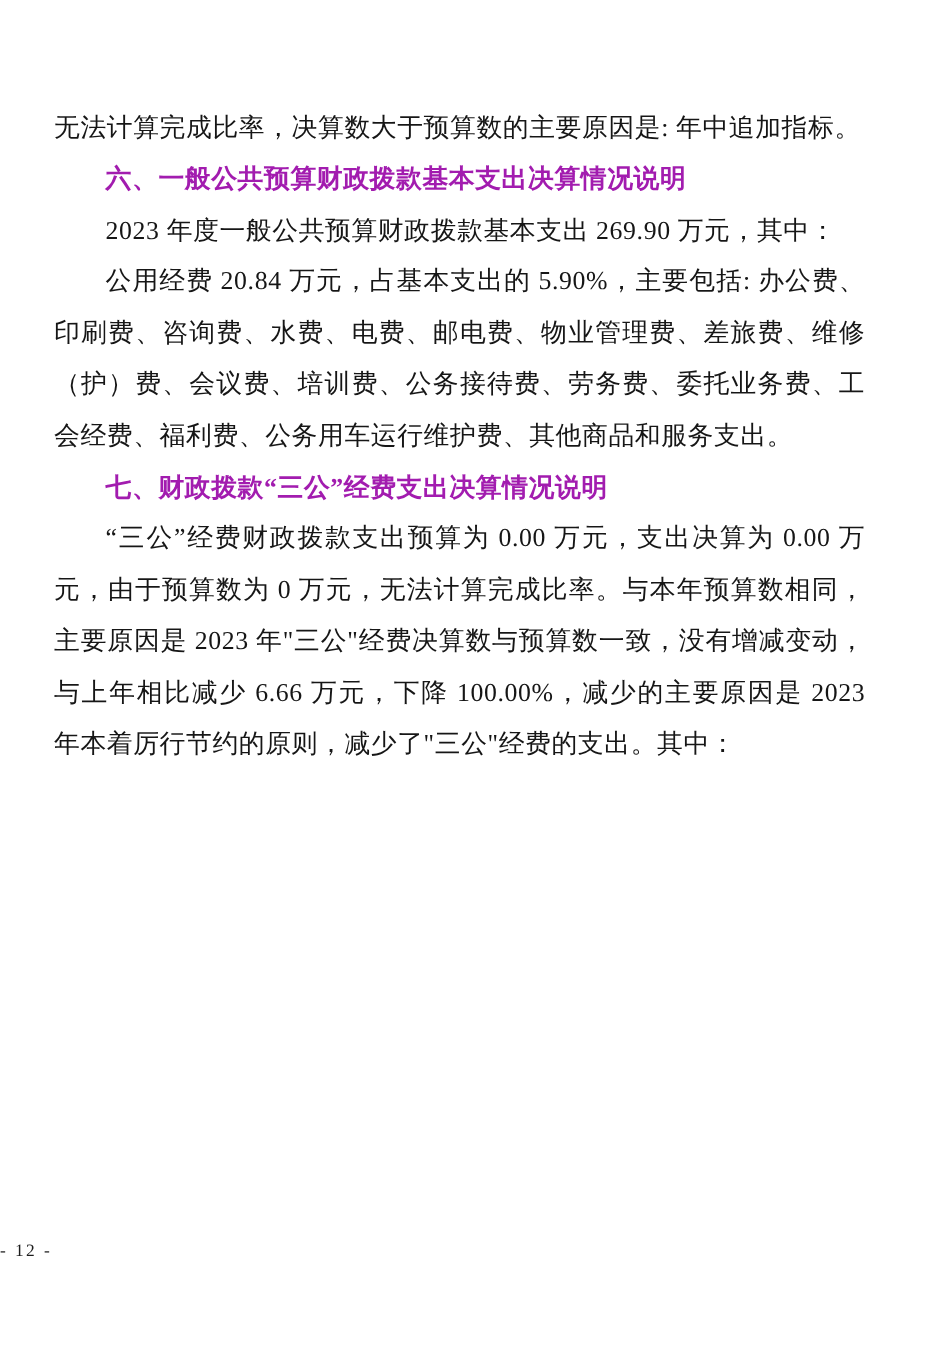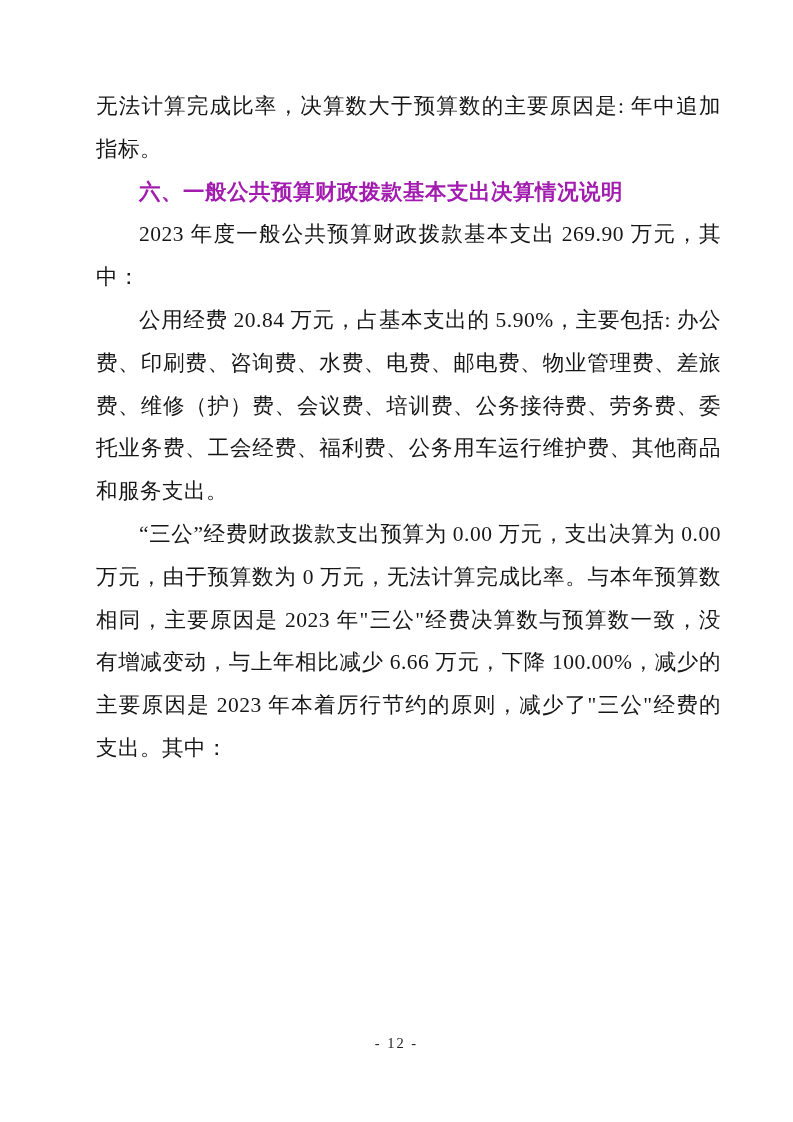--- a/index.html
+++ b/index.html
@@ -7,21 +7,21 @@
     padding: 0;
     background: #ffffff;
   }
   .page {
     position: relative;
     width: 793px;
     height: 1122px;
     margin: 0 auto;
     background: #ffffff;
     box-sizing: border-box;
-    padding: 85px 72px 0 96px;
+    padding: 85px 72px 0 45px;
     font-family: "Liberation Serif", "DejaVu Serif", serif;
     color: #161616;
     overflow: hidden;
     border-radius: 17px;
   }
   .para {
     margin: 0;
     font-size: 21.5px;
     line-height: 42.8px;
     text-align: justify;
@@ -33,21 +33,21 @@
   }
   .heading {
     font-weight: bold;
     color: #a21caf;
   }
   .footer {
     position: absolute;
     left: 0;
     right: 0;
     top: 1035px;
-    text-align: center;
+    text-align: left;
     font-size: 14.5px;
     letter-spacing: 2px;
     color: #1c1c1c;
     font-family: "Liberation Serif", "DejaVu Serif", serif;
   }
 </style>
 </head>
 <body>
 
 <div class="page">
@@ -55,18 +55,19 @@
 
 
 
   <p class="para indent heading">六、一般公共预算财政拨款基本支出决算情况说明</p>
 
   <p class="para indent">2023 年度一般公共预算财政拨款基本支出 269.90 万元，其中：</p>
 
 
   <p class="para indent">公用经费 20.84 万元，占基本支出的 5.90%，主要包括: 办公费、印刷费、咨询费、水费、电费、邮电费、物业管理费、差旅费、维修（护）费、会议费、培训费、公务接待费、劳务费、委托业务费、工会经费、福利费、公务用车运行维护费、其他商品和服务支出。</p>
 
+  <p class="para indent heading">七、财政拨款“三公”经费支出决算情况说明</p>
 
 
   <p class="para indent">“三公”经费财政拨款支出预算为 0.00 万元，支出决算为 0.00 万元，由于预算数为 0 万元，无法计算完成比率。与本年预算数相同，主要原因是 2023 年"三公"经费决算数与预算数一致，没有增减变动，与上年相比减少 6.66 万元，下降 100.00%，减少的主要原因是 2023 年本着厉行节约的原则，减少了"三公"经费的支出。其中：</p>
 
   <div class="footer">- 12 -</div>
 </div>
 
 </body></html>

